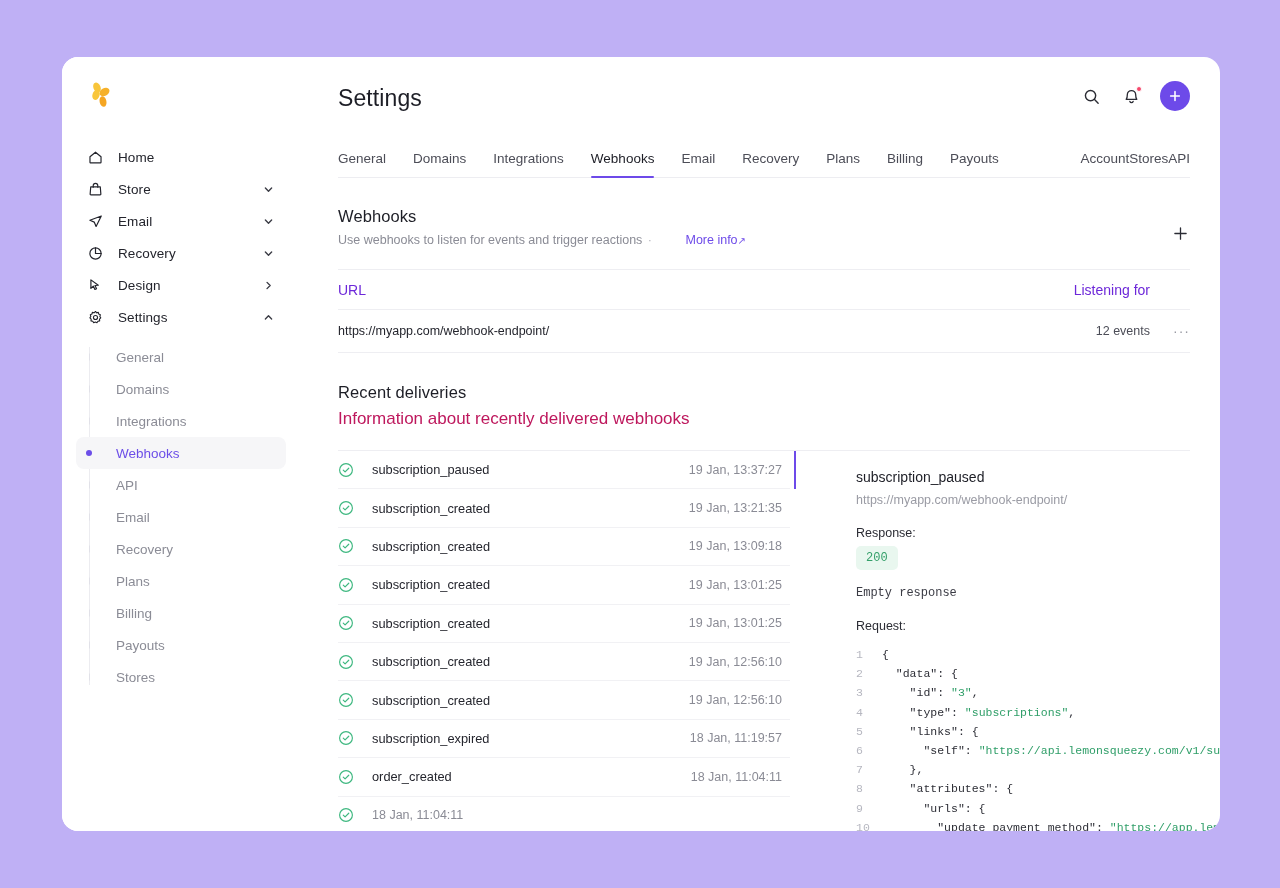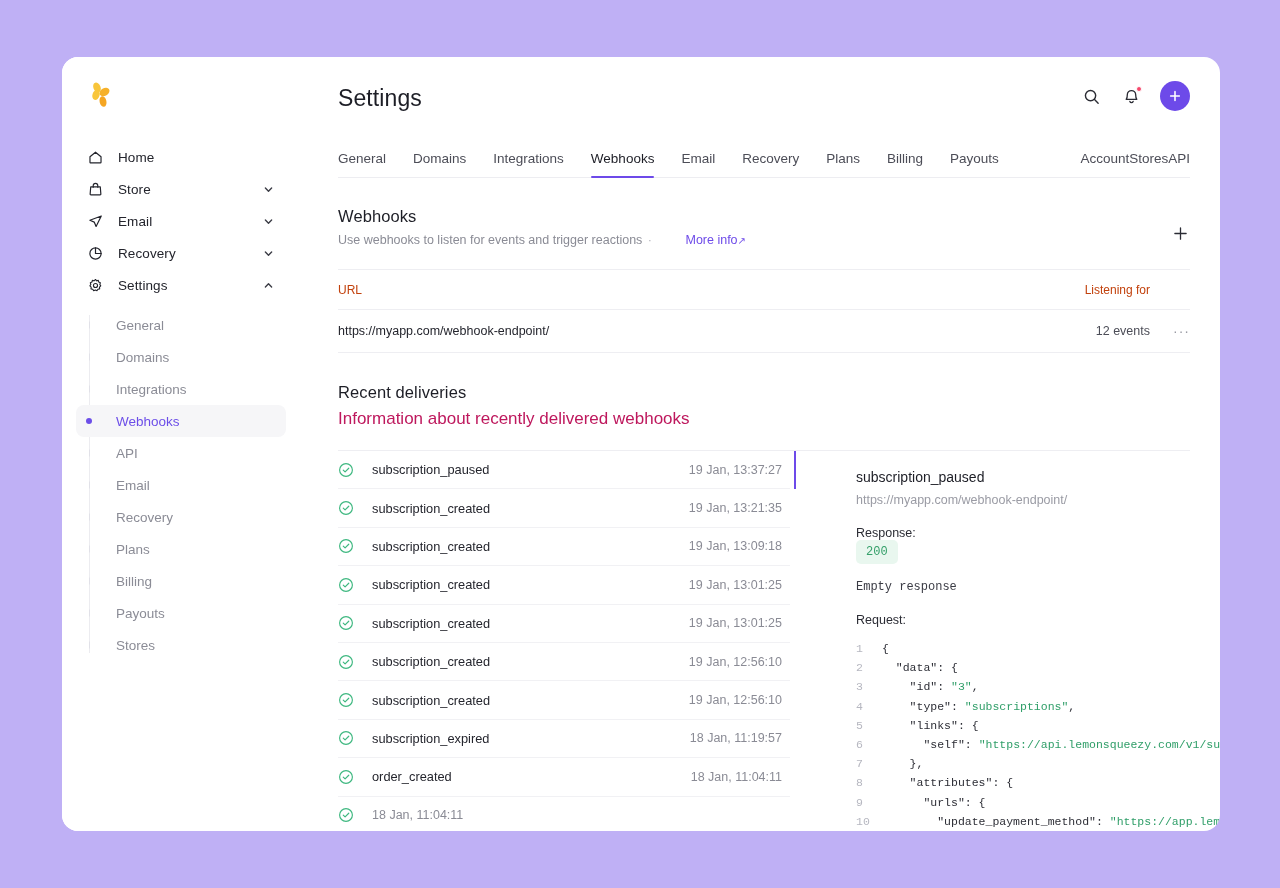--- a/index.html
+++ b/index.html
@@ -138,21 +138,21 @@
 
   
   .wh-table { margin-top: 22px; }
   .wh-head-row, .wh-row {
     display: flex; align-items: center;
     border-top: 1px solid #eeeef2;
     height: 40px;
   }
   .wh-row { height: 44px; border-bottom: 1px solid #eeeef2; }
   .wh-col-url { flex: 1; font-size: 12.5px; }
-  .wh-head-row .wh-col-url, .wh-head-row .wh-col-ev { color: #c2410c; font-size: 12px; }
+  .wh-head-row .wh-col-url, .wh-head-row .wh-col-ev { color: #6d28d9; font-size: 14px; }
   .wh-col-ev { width: 120px; text-align: right; font-size: 12.5px; color: #4c4d57;}
   .wh-col-menu { width: 40px; text-align: right; color: #9a9ba4; cursor: pointer; font-size: 14px; letter-spacing:1px;}
   .wh-row .wh-col-url { color: #24252d; }
 
   
   .rd-head { padding-top: 30px; }
   .rd-title { font-size: 16.5px; color: #1d1e26; font-weight: 500; letter-spacing:.1px;}
   .rd-sub { font-size: 17px; color: #be185d; margin-top: 7px; }
 
   .rd-body { display: flex; margin-top: 21px; border-top: 1px solid #eeeef2; }
@@ -171,21 +171,21 @@
   .rd-ico svg { width: 16px; height: 16px; }
   .rd-name { font-size: 12.8px; color: #24252d; flex: 1; }
   .rd-time { font-size: 12.5px; color: #8a8b95; padding-right: 8px; }
 
   
   .rd-detail { flex: 1; padding: 18px 0 0 66px; position: relative; }
   .rd-d-title { font-size: 14px; color: #1d1e26; font-weight: 500; }
   .rd-d-url { font-size: 12.5px; color: #9a9ba4; margin-top: 8px; }
   .rd-label { font-size: 12.5px; color: #2b2c34; margin-top: 19px; font-weight: 500;}
   .status-pill {
-    display: inline-block; margin-top: 0;
+    display: inline-block; margin-top: 6px;
     background: #e9f7ef; color: #35a06a;
     font-family: "Liberation Mono", monospace;
     font-size: 12px; padding: 5px 10px; border-radius: 5px;
   }
   .empty-resp {
     font-family: "Liberation Mono", monospace;
     font-size: 12px; color: #3a3b44; margin-top: 16px;
   }
   .code-block {
     margin-top: 12px;
@@ -260,20 +260,33 @@
             </svg>
         </span>
         <span class="nav-label">Recovery</span>
         <span class="nav-chev">
           <svg viewBox="0 0 12 12" fill="none" stroke="#3a3b44" stroke-width="1.5" stroke-linecap="round" stroke-linejoin="round">
               <path d="M2.6 4.4 6 7.8l3.4-3.4"></path>
             </svg>
         </span>
       </div>
 
+      <div class="nav-row">
+        <span class="nav-ico">
+          <svg viewBox="0 0 20 20" fill="none" stroke="#23242c" stroke-width="1.4" stroke-linejoin="round">
+              <path d="M4.6 3.4v10l2.8-2.7 1.9 4 1.9-.9-1.8-3.8 3.9-.3z"></path>
+            </svg>
+        </span>
+        <span class="nav-label">Design</span>
+        <span class="nav-chev">
+          <svg viewBox="0 0 12 12" fill="none" stroke="#3a3b44" stroke-width="1.5" stroke-linecap="round" stroke-linejoin="round">
+              <path d="M4.4 2.6 7.8 6l-3.4 3.4"></path>
+            </svg>
+        </span>
+      </div>
 
       <div class="nav-row">
         <span class="nav-ico">
           <svg viewBox="0 0 20 20" fill="none" stroke="#23242c" stroke-width="1.3" stroke-linejoin="round">
               <circle cx="10" cy="10" r="2.4"></circle>
               <path d="M10 2.9l1.3 1.6 2-.5.5 2 1.9.8-.6 2 1.1 1.7-1.5 1.4.2 2.1-2 .4-1.2 1.7-1.9-.8-1.9.8-1.2-1.7-2-.4.2-2.1L3.4 10.5l1.1-1.7-.6-2 1.9-.8.5-2 2 .5z"></path>
             </svg>
         </span>
         <span class="nav-label">Settings</span>
         <span class="nav-chev">

